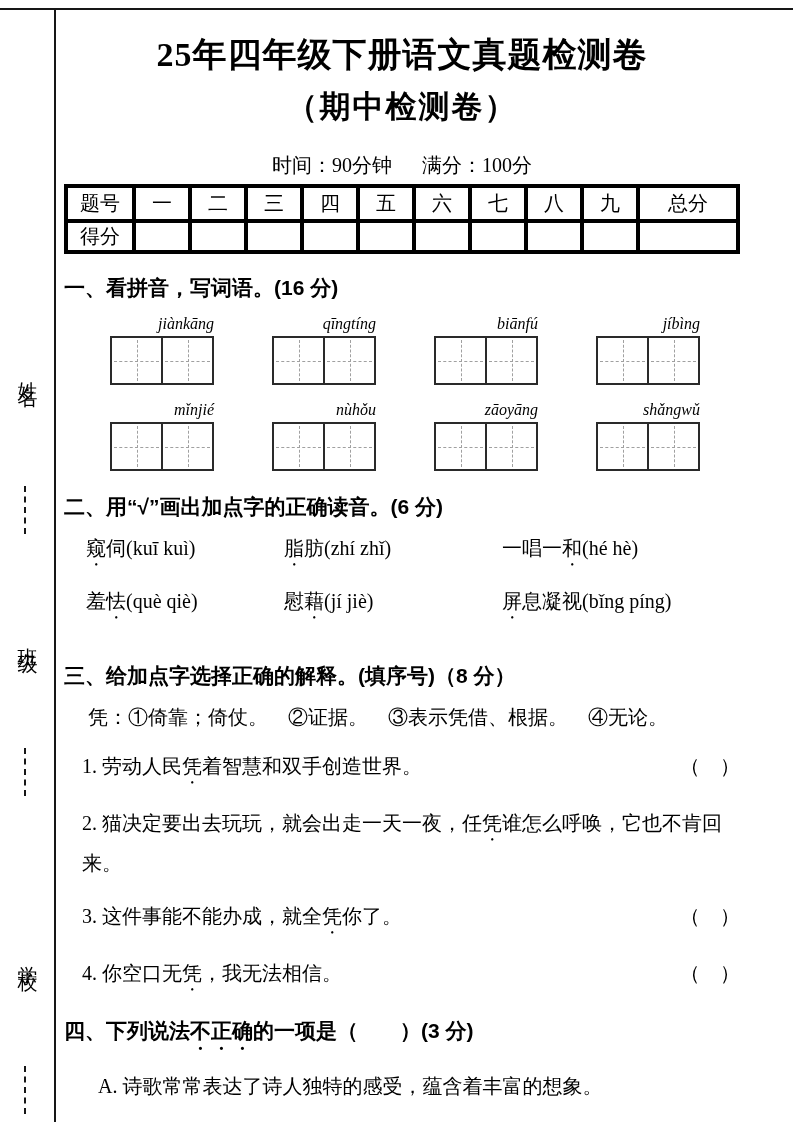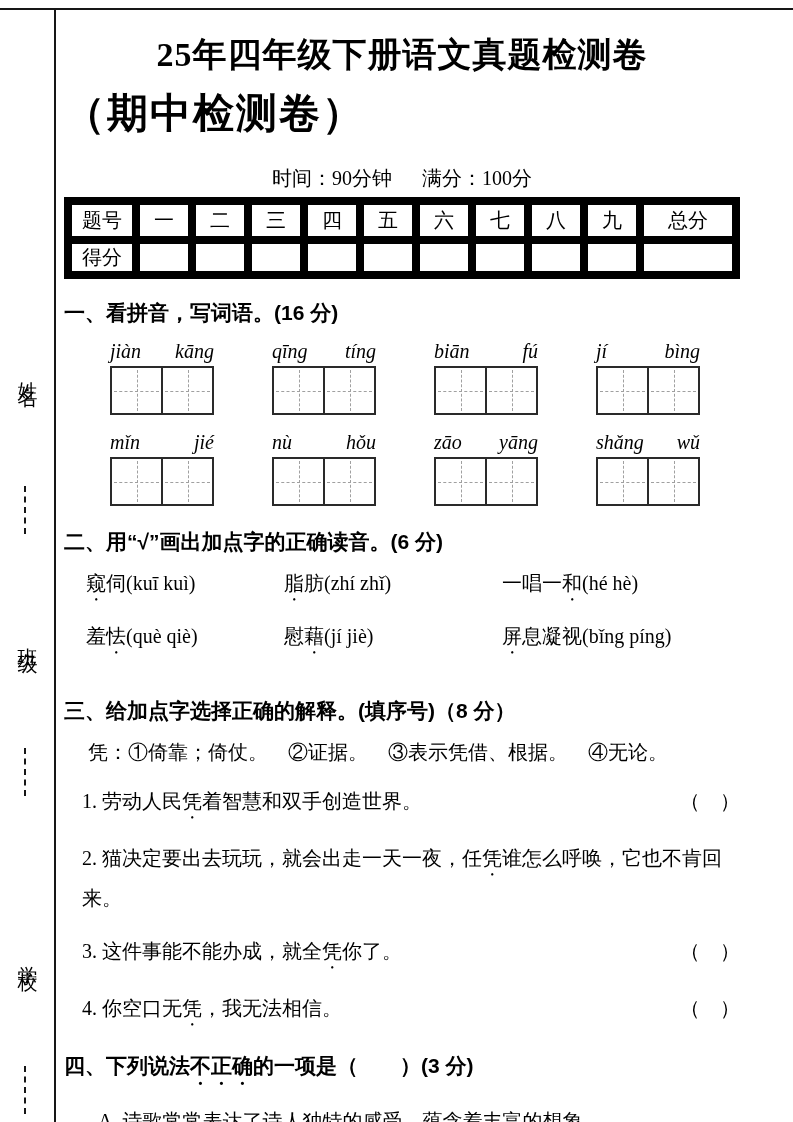--- a/index.html
+++ b/index.html
@@ -10,34 +10,34 @@
   .border-top { position:absolute; top:8px; left:0; right:0; height:2px; background:#161616; }
   .border-left { position:absolute; top:8px; bottom:0; left:54px; width:2px; background:#161616; }
 
   
   .v-label { position:absolute; left:15px; writing-mode:vertical-rl; font-size:20px; letter-spacing:6px; font-family:"Liberation Serif", serif; }
   .v-dash { position:absolute; left:24px; height:48px; border-left:2px dashed #161616; }
 
   .content { position:absolute; left:64px; top:26px; width:676px; }
 
   .title { margin:6px 0 0; text-align:center; font-size:34px; font-weight:bold; letter-spacing:1px; font-family:"Liberation Serif", serif; }
-  .subtitle { margin:8px 0 8px; text-align:left; font-size:41px; font-weight:bold; letter-spacing:2px; }
+  .subtitle { margin:8px 0 8px; text-align:center; font-size:31px; font-weight:bold; letter-spacing:2px; }
 
   .meta { margin-top:24px; text-align:center; font-size:20px; }
   .meta .gap { display:inline-block; width:30px; }
 
   table.score-table { width:100%; border-collapse:collapse; table-layout:fixed; margin-top:5px; }
-  table.score-table td { border:8px solid #000000; text-align:center; font-size:20px; height:31px; padding:0; }
+  table.score-table td { border:4px solid #000000; text-align:center; font-size:20px; height:31px; padding:0; }
   table.score-table tr.r2 td { height:27px; }
 
   .sec-title { margin-top:20px; font-size:21px; font-weight:bold; font-family:"Liberation Sans", sans-serif; }
 
   .pinyin-row { display:flex; justify-content:space-between; padding:0 40px 0 46px; margin-top:13px; }
   .pw { width:104px; }
-  .pin { display:flex; justify-content:space-between; font-style:italic; font-size:20px; margin-bottom:3px; }
+  .pin { display:flex; justify-content:flex-end; font-style:italic; font-size:16px; margin-bottom:3px; }
   .tzg { display:flex; border:2px solid #2a2a2a; background:#fff; }
   .tzg .cell { width:50px; height:45px; position:relative; }
   .tzg .cell + .cell { border-left:2px solid #2a2a2a; }
   .tzg .cell::before { content:""; position:absolute; left:2px; right:2px; top:50%; border-top:1.5px dashed #a0a0a0; }
   .tzg .cell::after { content:""; position:absolute; top:2px; bottom:2px; left:50%; border-left:1.5px dashed #a0a0a0; }
 
   .s2-grid { display:grid; grid-template-columns:198px 218px 1fr; row-gap:18px; padding-left:22px; margin-top:14px; font-size:20px; }
 
   .em-dot {
     -webkit-text-emphasis:filled dot; -webkit-text-emphasis-position:under left;

